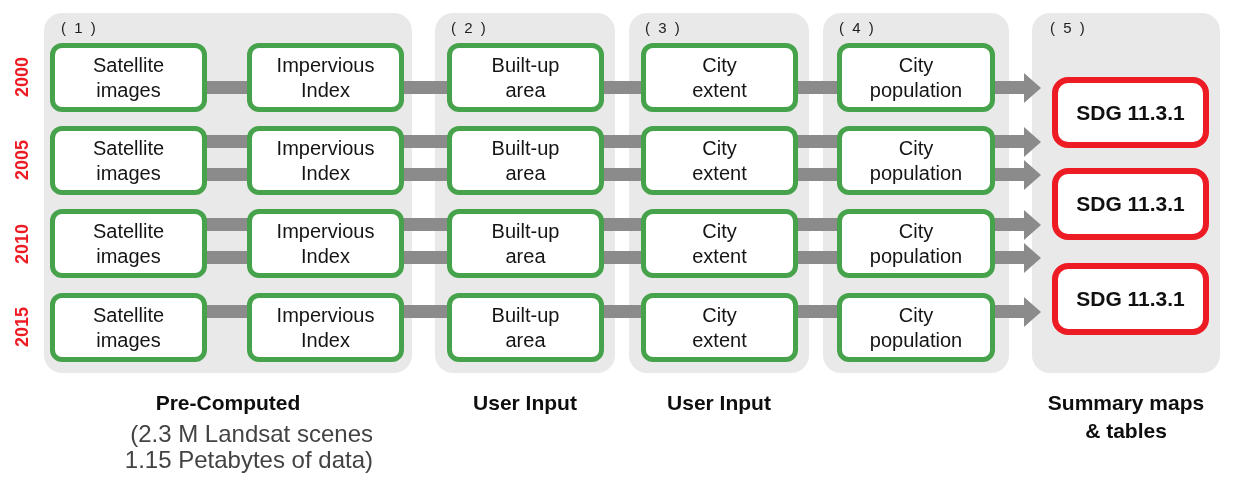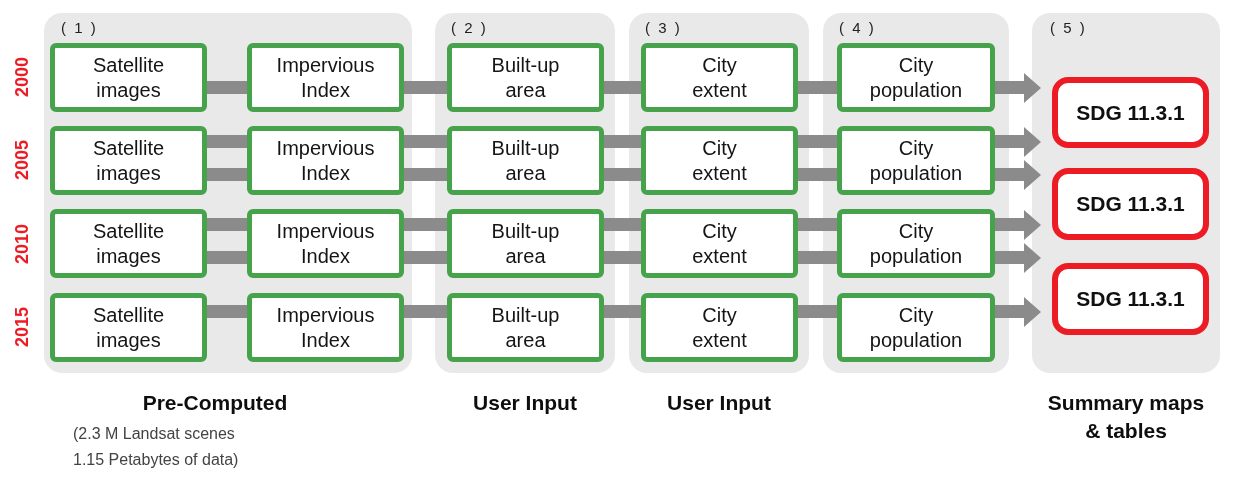--- a/index.html
+++ b/index.html
@@ -45,21 +45,21 @@
     font-weight:700;
     color:var(--red);
     z-index:3;
   }
   .gbox{
     position:absolute;
     height:69px;
     box-sizing:border-box;
     background:#ffffff;
     border:5px solid var(--green);
-    border-radius:6px;
+    border-radius:12px;
     display:flex;align-items:center;justify-content:center;
     text-align:center;
     white-space:pre-line;
     font-size:20px;
     line-height:25px;
     font-weight:500;
     color:var(--ink);
     z-index:2;
   }
   .sdg{
@@ -97,22 +97,22 @@
     font-weight:700;
     line-height:28px;
     color:#0e0e0e;
     white-space:pre-line;
     z-index:3;
   }
   .footer-caption{
     position:absolute;
     top:421px;
     width:300px;
-    text-align:left;
-    font-size:16px;
+    text-align:right;
+    font-size:24px;
     font-weight:400;
     line-height:26px;
     color:#434343;
     white-space:pre-line;
     z-index:3;
   }
 </style>
 </head>
 <body>
 
@@ -176,21 +176,21 @@
 area</div>
   <div class="gbox" style="left:641px;top:293px;width:157px">City
 extent</div>
   <div class="gbox" style="left:837px;top:293px;width:158px">City
 population</div>
 
   <div class="sdg" style="top:77px;height:71px">SDG 11.3.1</div>
   <div class="sdg" style="top:168px">SDG 11.3.1</div>
   <div class="sdg" style="top:263px">SDG 11.3.1</div>
 
-  <div class="footer-label" style="left:95px">Pre-Computed</div>
+  <div class="footer-label" style="left:108px">Pre-Computed</div>
   <div class="footer-label" style="left:405px">User Input</div>
   <div class="footer-label" style="left:599px">User Input</div>
   <div class="footer-label" style="left:1006px">Summary maps
 &amp; tables</div>
   <div class="footer-caption" style="left:73px">(2.3 M Landsat scenes
 1.15 Petabytes of data)</div>
 
 <div class="bar" style="left: 197px; top: 81px; width: 60px; height: 13px;"></div>
     <div class="bar" style="left: 394px; top: 81px; width: 63px; height: 13px;"></div>
     <div class="bar" style="left: 594px; top: 81px; width: 57px; height: 13px;"></div>

